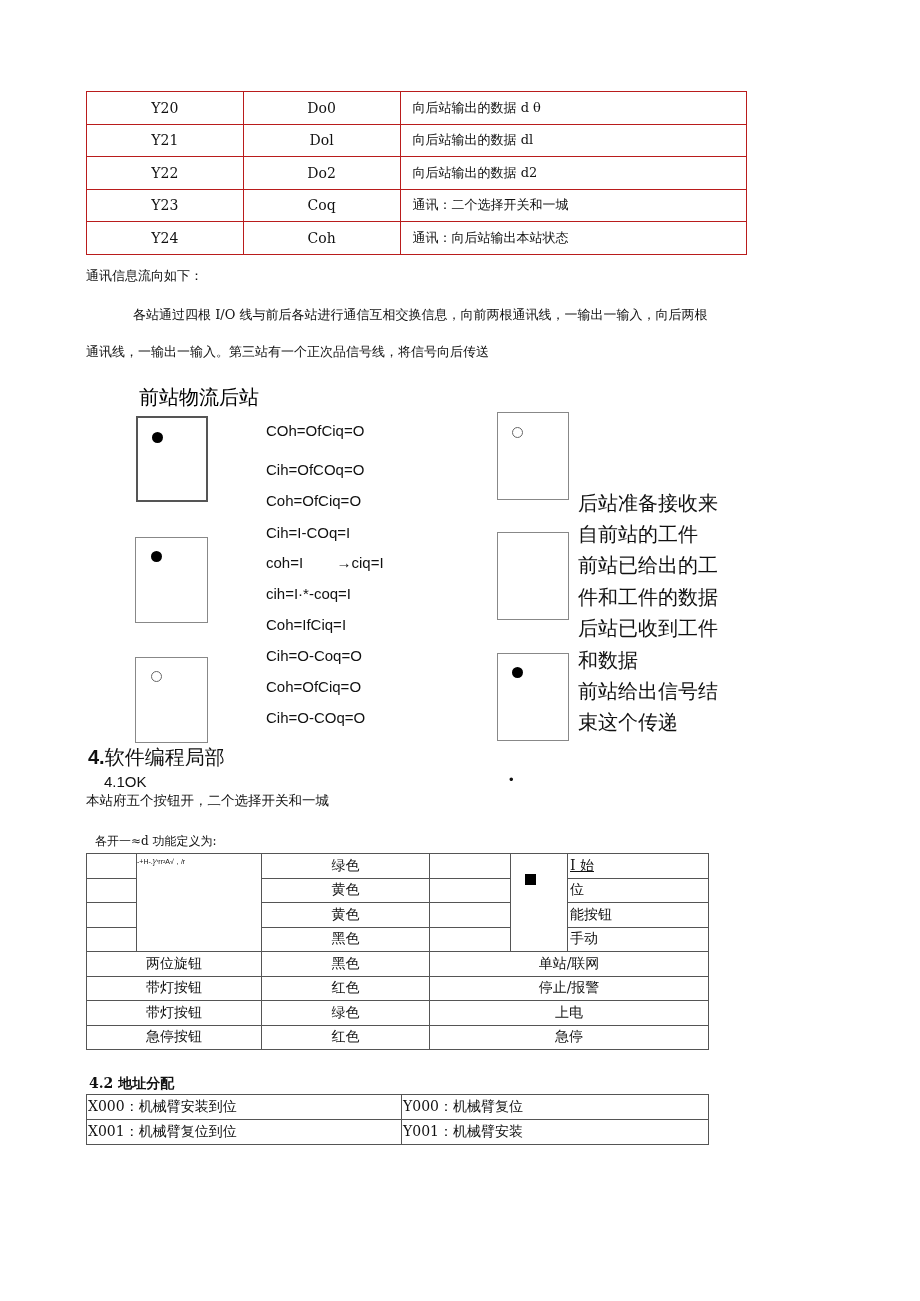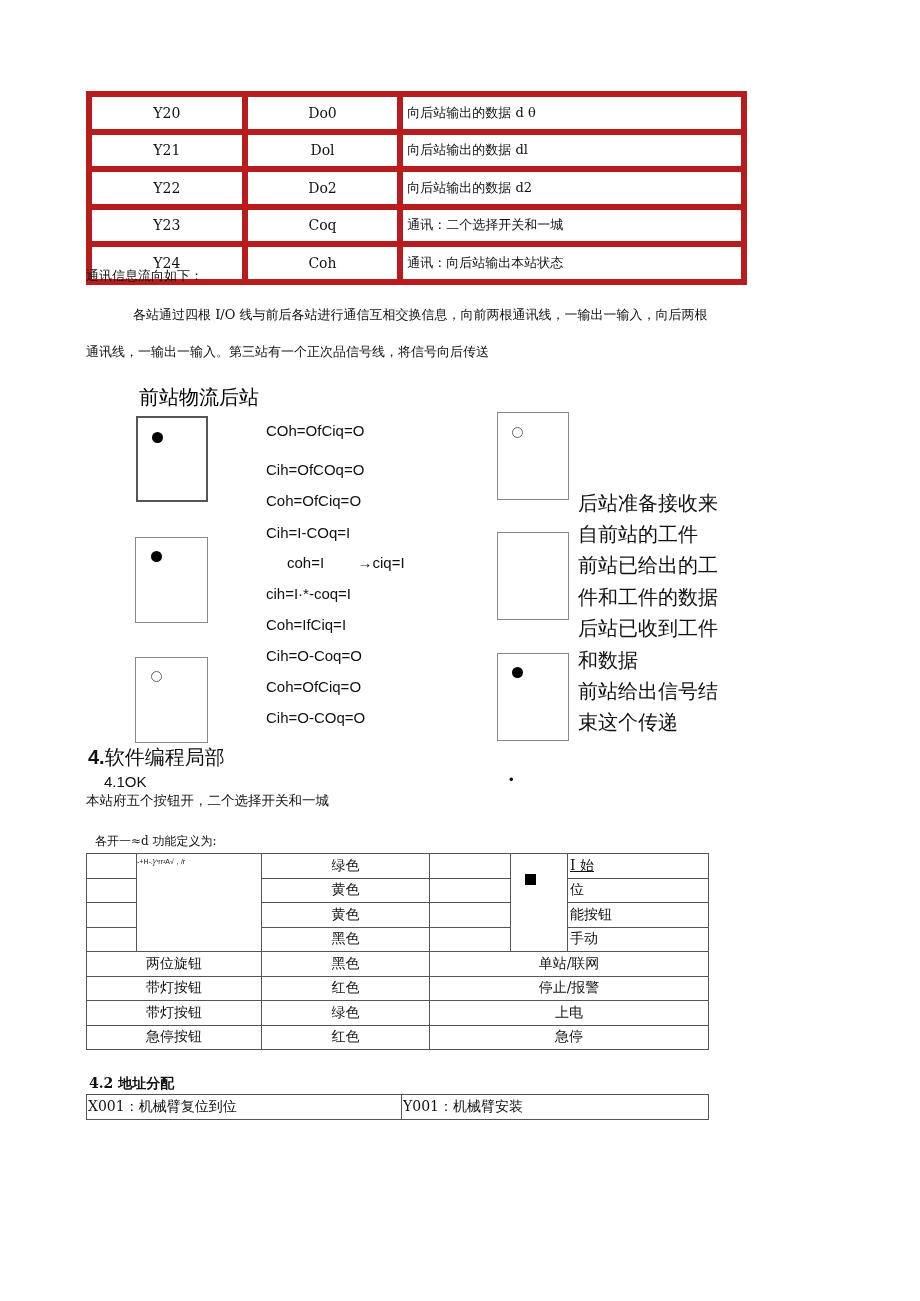--- a/index.html
+++ b/index.html
@@ -6,23 +6,23 @@
   body { width: 920px; height: 1301px; position: relative; overflow: hidden;
          font-family: "DejaVu Serif", "Liberation Serif", serif; color: #111; }
   .abs { position: absolute; }
   .serif { font-family: "DejaVu Serif", "Liberation Serif", serif; }
   .sans { font-family: "DejaVu Sans", "Liberation Sans", sans-serif; }
   .arial { font-family: "Liberation Sans", "DejaVu Sans", sans-serif; }
 
   
   table { border-collapse: collapse; }
   .io-table { position: absolute; left: 86px; top: 91px; width: 661px; }
-  .io-table td { border: 6px solid #b91c1c; height: 31.5px; font-size: 14px; padding: 0; }
+  .io-table td { border: 1px solid #b91c1c; height: 31.5px; font-size: 14px; padding: 0; }
   .io-table td.c { text-align: center; }
-  .io-table td.l { padding-left: 4px; font-size: 13px; }
+  .io-table td.l { padding-left: 12px; font-size: 13px; }
 
   .para { font-size: 13px; line-height: 18px; white-space: nowrap; }
 
   .flow-title { left: 139px; top: 384px; font-size: 20px; color: #000000; }
   .box { position: absolute; background: #fff; border: 1.5px solid #888; box-sizing: border-box; }
   .box.dark { border: 2px solid #555; }
   .dot { position: absolute; width: 11px; height: 11px; border-radius: 50%; box-sizing: border-box; }
   .dot.filled { background: #000; }
   .dot.hollow { border: 1.5px solid #666; background: #fff; }
   .eq { position: absolute; left: 266px; font-size: 15px; white-space: pre; color: #111; }
@@ -101,21 +101,21 @@
 </div>
 <div class="box" style="left:497px; top:532px; width:72px; height:88px;"></div>
 <div class="box" style="left:497px; top:653px; width:72px; height:88px;">
   <div class="dot filled" style="left:14px; top:13px;"></div>
 </div>
 
 <div class="eq arial" style="top:422px;">COh=OfCiq=O</div>
 <div class="eq arial" style="top:461px;">Cih=OfCOq=O</div>
 <div class="eq arial" style="top:492px;">Coh=OfCiq=O</div>
 <div class="eq arial" style="top:524px;">Cih=I-COq=I</div>
-<div class="eq arial" style="top:554px;margin-left:21px;">coh=I        →ciq=I</div>
+<div class="eq arial" style="top:554px;">coh=I        →ciq=I</div>
 <div class="eq arial" style="top:585px;">cih=I·*-coq=I</div>
 <div class="eq arial" style="top:616px;">Coh=IfCiq=I</div>
 <div class="eq arial" style="top:647px;">Cih=O-Coq=O</div>
 <div class="eq arial" style="top:678px;">Coh=OfCiq=O</div>
 <div class="eq arial" style="top:709px;">Cih=O-COq=O</div>
 
 <div class="note sans" style="top:490px;">后站准备接收来</div>
 <div class="note sans" style="top:521px;">自前站的工件</div>
 <div class="note sans" style="top:552px;">前站已给出的工</div>
 <div class="note sans" style="top:584px;">件和工件的数据</div>
@@ -196,18 +196,22 @@
 </tbody>
   </table>
 
 <div class="abs sub42 serif">4.2 地址分配</div>
 <table class="addr-table serif">
   <colgroup>
       <col style="width:315px">
       <col style="width:307px">
     </colgroup>
   <tbody>
+      <tr>
+    <td>X000：机械臂安装到位</td>
+    <td>Y000：机械臂复位</td>
+  </tr>
   <tr>
     <td>X001：机械臂复位到位</td>
     <td>Y001：机械臂安装</td>
   </tr>
 </tbody>
   </table>
 
 </body></html>

